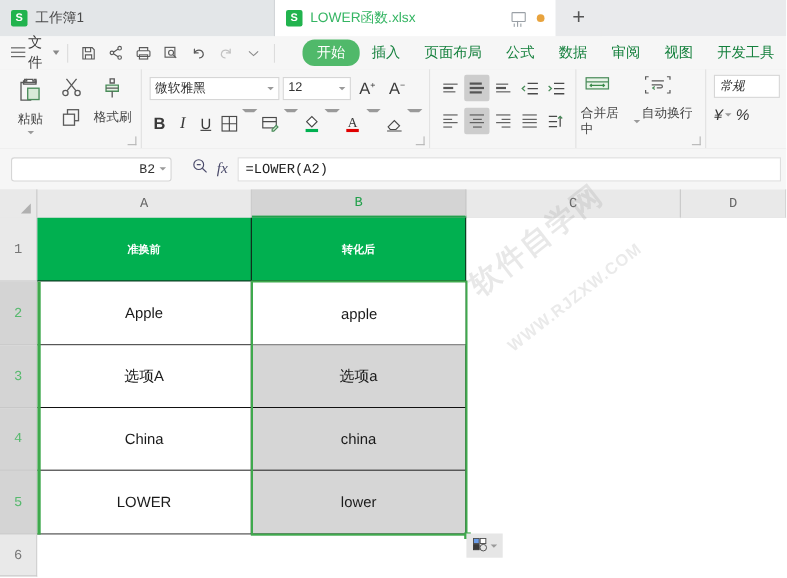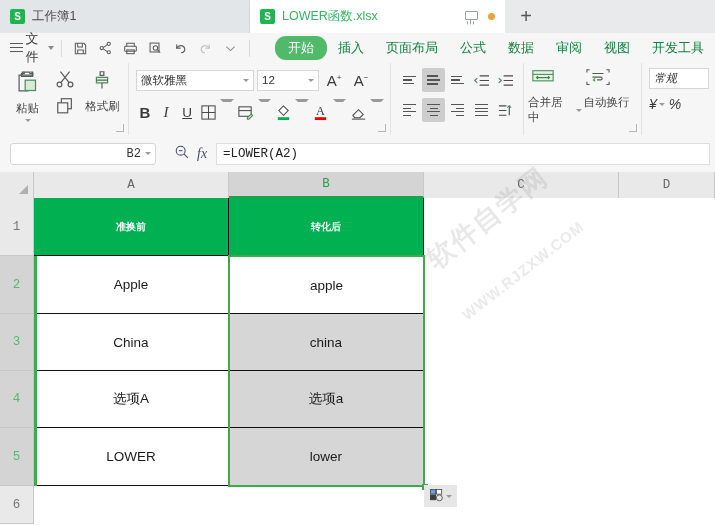--- a/index.html
+++ b/index.html
@@ -597,29 +597,29 @@
       </div>
 
       <div class="crow">
         <div class="cell boxed" style="width:195px;height:58px;">Apple</div>
         <div class="cell boxed" style="width:195px;height:58px;">apple</div>
         <div class="cell plain" style="width:195px;height:58px;"></div>
         <div class="cell plain" style="width:96px;height:58px;"></div>
       </div>
 
       <div class="crow">
+        <div class="cell boxed" style="width:195px;height:57px;">选项A</div>
+        <div class="cell boxed selfill" style="width:195px;height:57px;">选项a</div>
+        <div class="cell plain" style="width:195px;height:57px;"></div>
+        <div class="cell plain" style="width:96px;height:57px;"></div>
+      </div>
+
+      <div class="crow">
         <div class="cell boxed" style="width:195px;height:57px;">China</div>
         <div class="cell boxed selfill" style="width:195px;height:57px;">china</div>
-        <div class="cell plain" style="width:195px;height:57px;"></div>
-        <div class="cell plain" style="width:96px;height:57px;"></div>
-      </div>
-
-      <div class="crow">
-        <div class="cell boxed" style="width:195px;height:57px;">选项A</div>
-        <div class="cell boxed selfill" style="width:195px;height:57px;">选项a</div>
         <div class="cell plain" style="width:195px;height:57px;"></div>
         <div class="cell plain" style="width:96px;height:57px;"></div>
       </div>
 
       <div class="crow">
         <div class="cell boxed" style="width:195px;height:58px;">LOWER</div>
         <div class="cell boxed selfill" style="width:195px;height:58px;">lower</div>
         <div class="cell plain" style="width:195px;height:58px;"></div>
         <div class="cell plain" style="width:96px;height:58px;"></div>
       </div>

